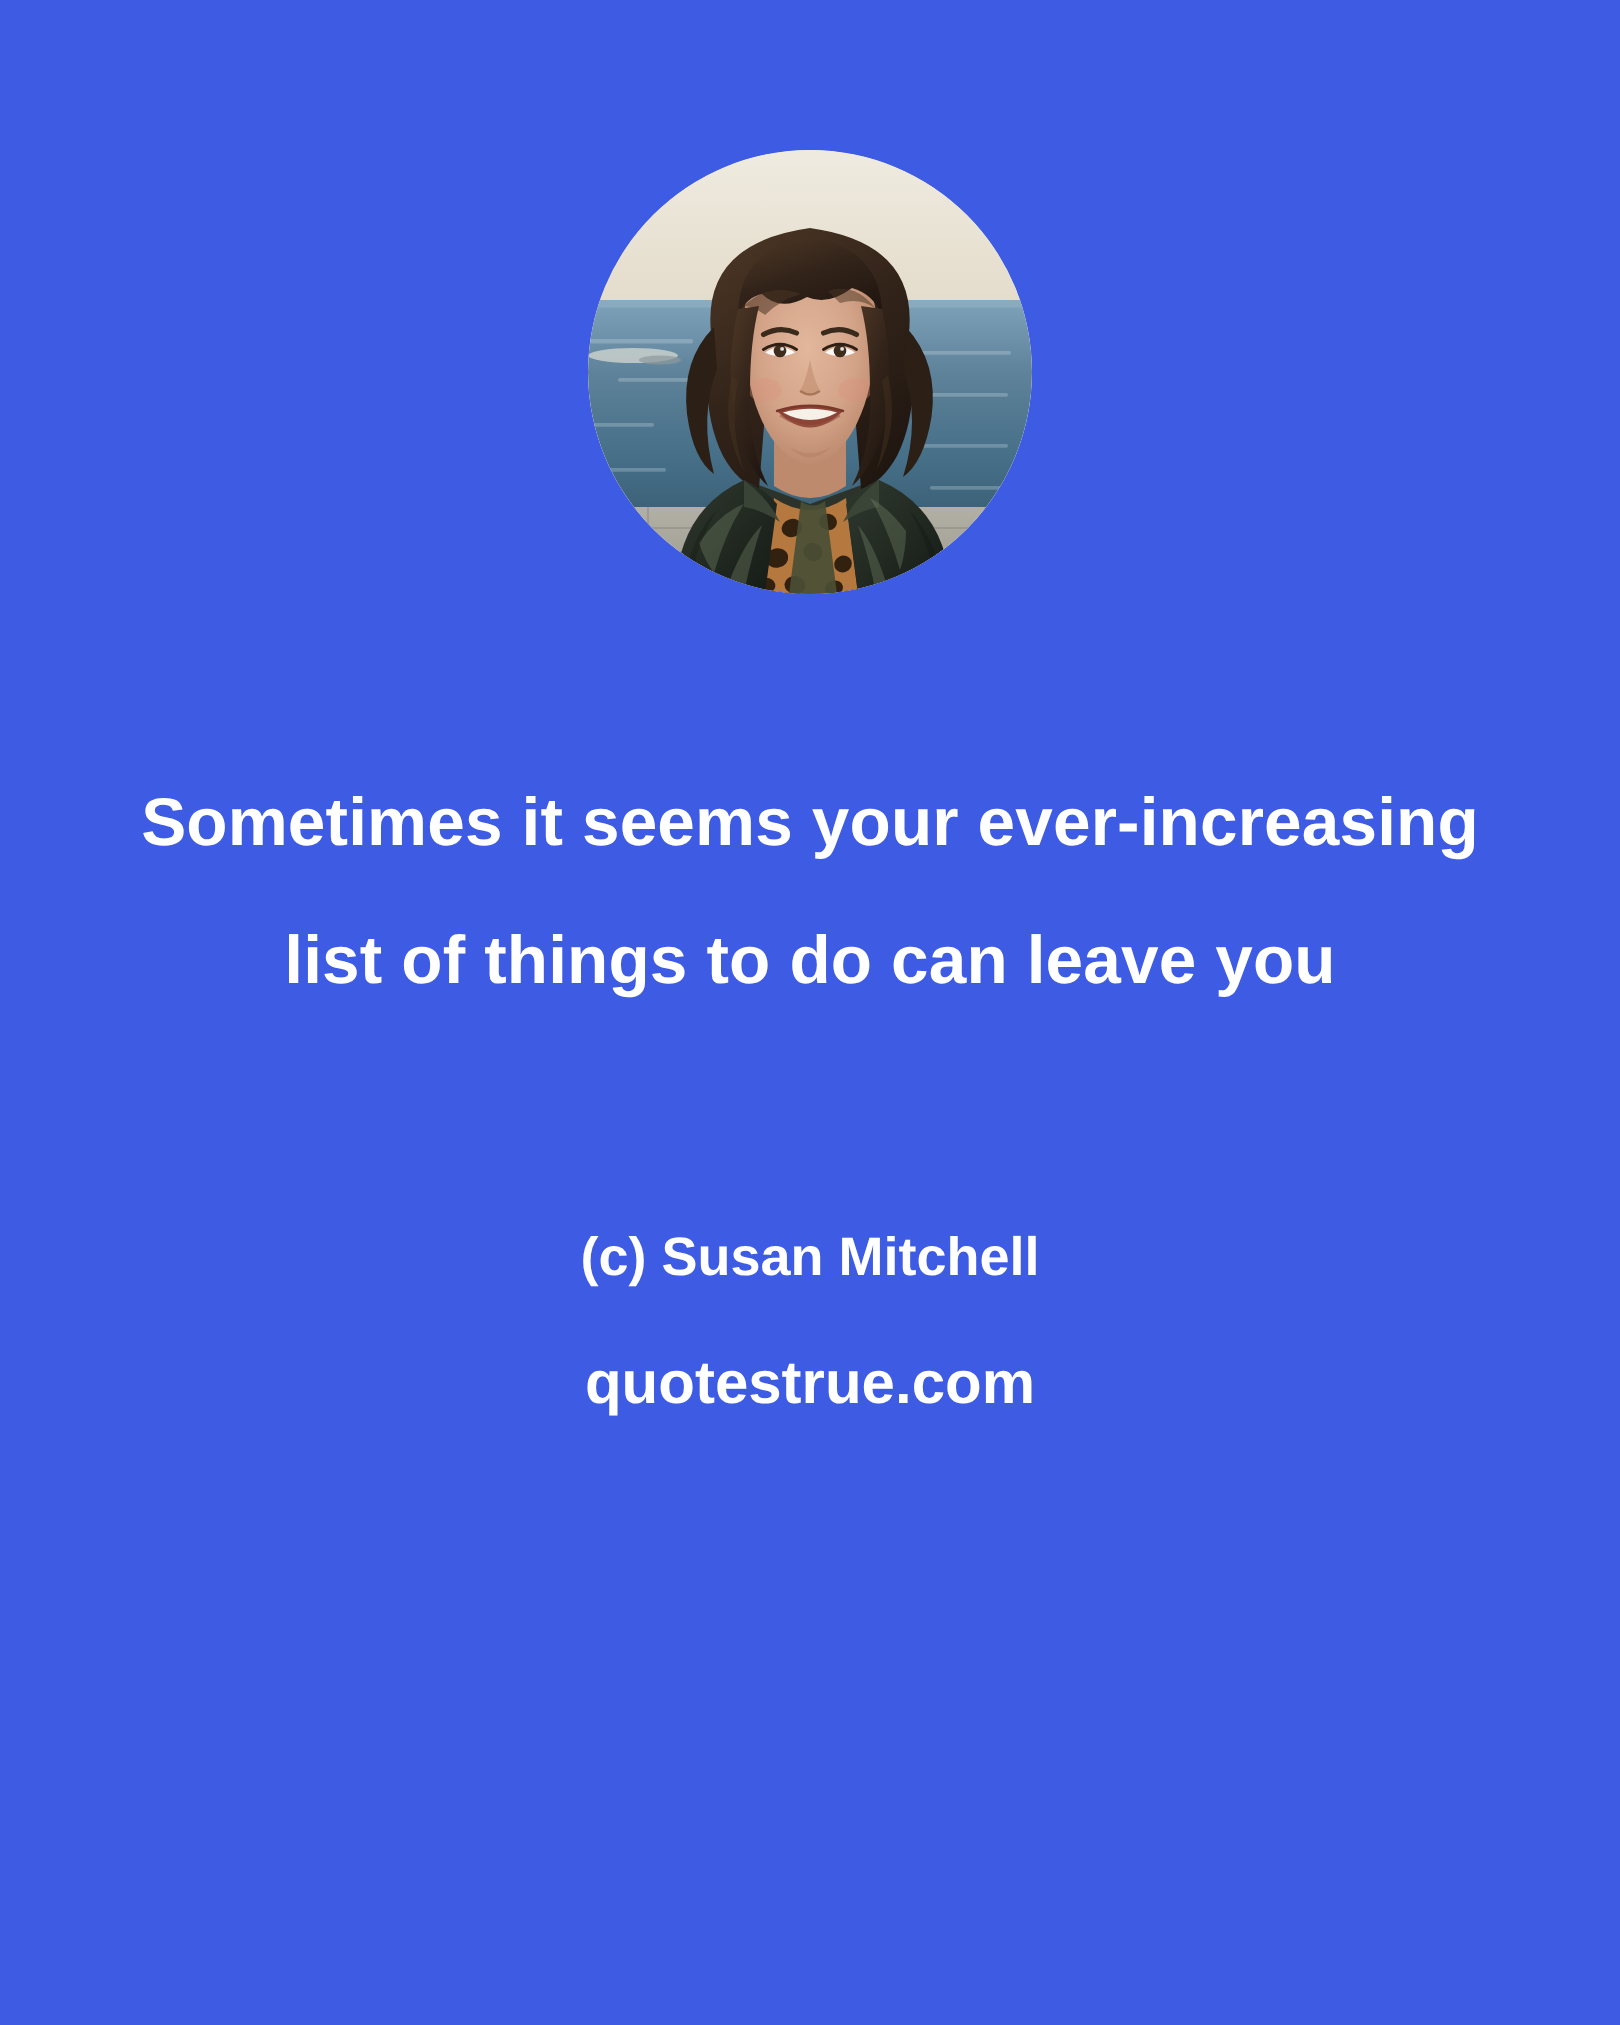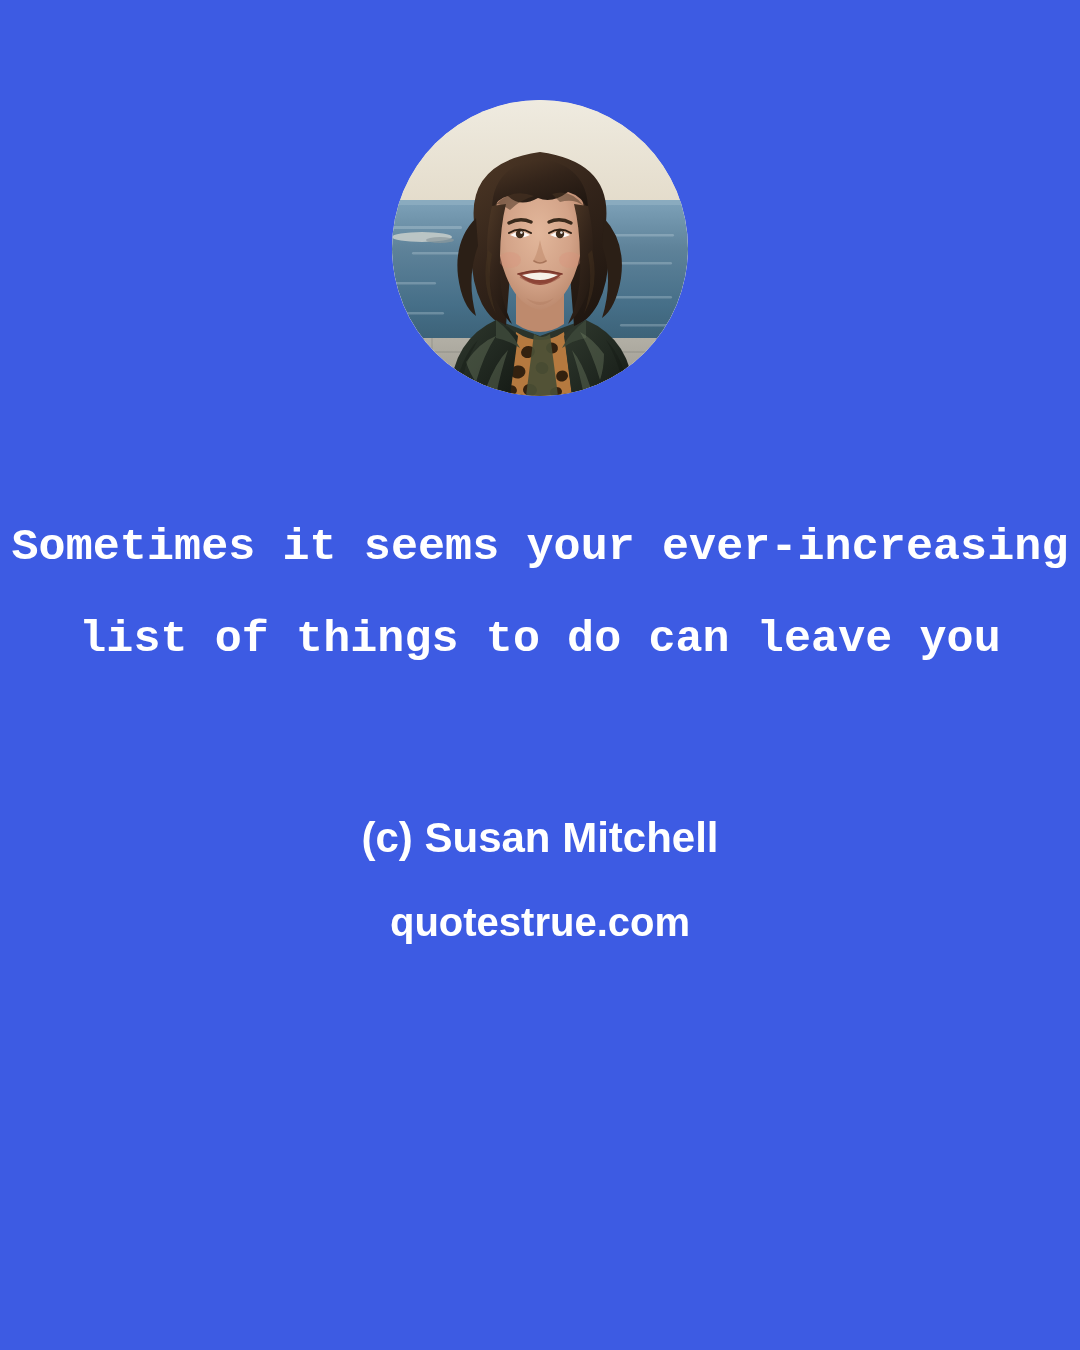--- a/index.html
+++ b/index.html
@@ -55,32 +55,31 @@
     color: #ffffff;
     font-size: 45px;
     font-weight: 700;
     line-height: 92px;
     letter-spacing: 0.1px;
     -webkit-font-smoothing: antialiased;
   }
   .quote-line {
     display: block;
     white-space: nowrap;
-    font-family: Liberation Mono, monospace;
   }
 
   
   .attribution {
     position: absolute;
     left: 0;
     top: 808px;
     width: 1080px;
     text-align: center;
     color: #ffffff;
-    font-size: 42px;
+    font-size: 36px;
     font-weight: 700;
     line-height: 60px;
     -webkit-font-smoothing: antialiased;
   }
 
   
   .source {
     position: absolute;
     left: 0;
     top: 892px;

